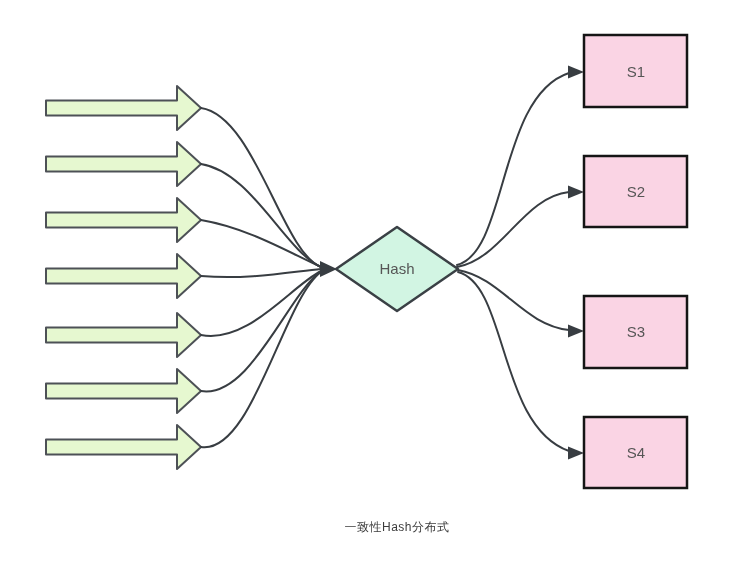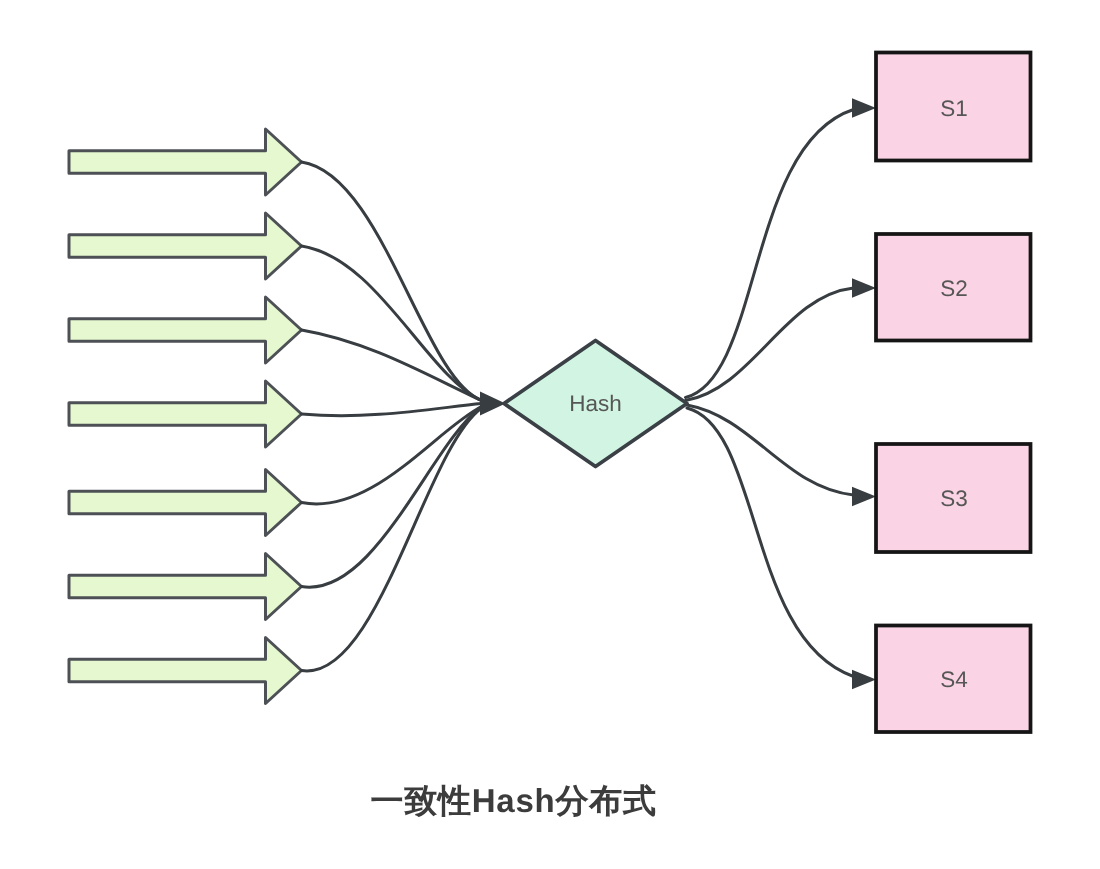--- a/index.html
+++ b/index.html
@@ -22,22 +22,23 @@
   }
   .node-label {
     font-family: "Liberation Sans", sans-serif;
     font-size: 15px;
   }
   .diagram-title {
     position: absolute;
     left: 247px;
     top: 519px;
     width: 300px;
-    font-size: 22px;
-    font-weight: bold;
+    text-align: center;
+    font-size: 12px;
+    font-weight: normal;
     color: #3c3c3c;
     letter-spacing: 0.5px;
   }
 </style>
 </head>
 <body>
 
 <div class="canvas">
   <svg width="733" height="579" viewBox="0 0 733 579">
 

